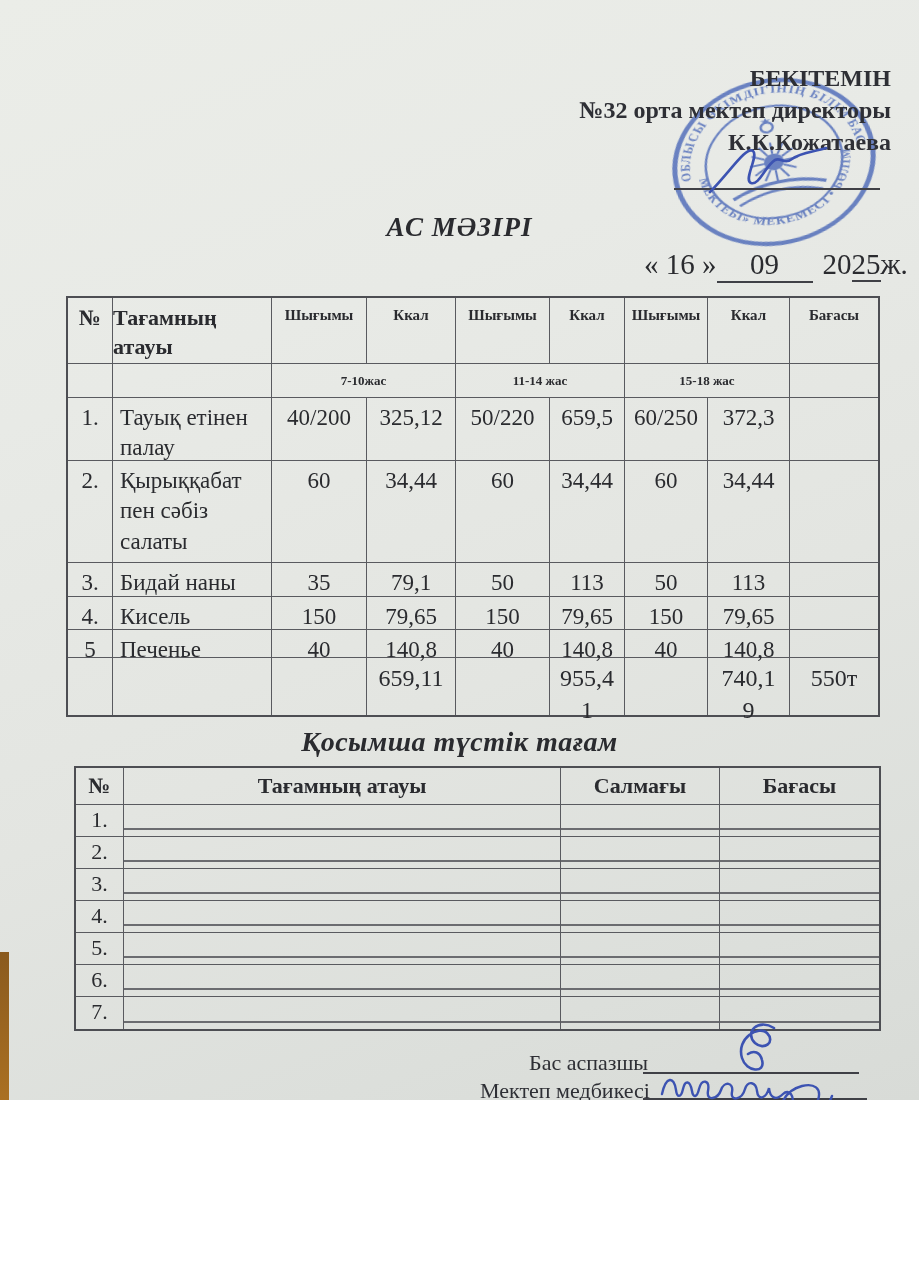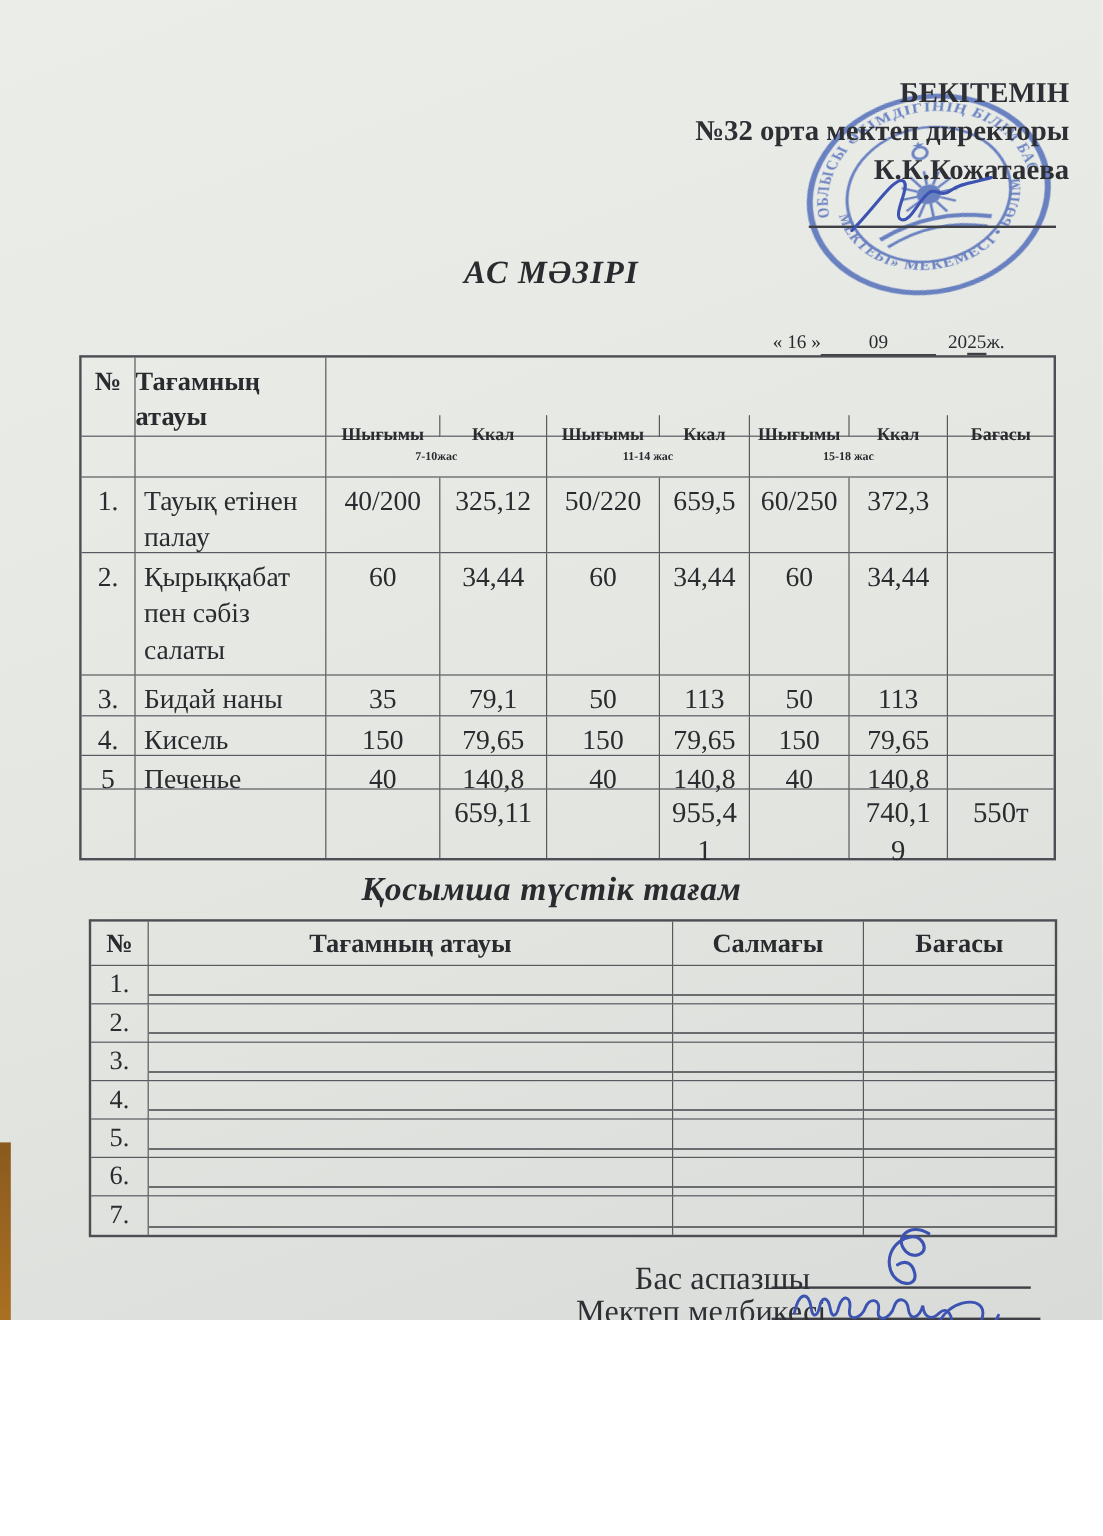--- a/index.html
+++ b/index.html
@@ -16,38 +16,38 @@
   #sig-line-director{left:674px;top:188px;width:206px;border-bottom:2px solid #3f4046;z-index:3;}
 
   
   #stamp{left:668px;top:76px;width:212px;height:172px;z-index:2;
          transform:rotate(-12deg);opacity:.85;mix-blend-mode:multiply;filter:blur(.4px);}
   #director-sig{left:702px;top:132px;width:150px;height:72px;z-index:4;}
 
   
   #doc-title{left:0;top:212px;width:919px;text-align:center;
              font-size:27px;font-weight:700;font-style:italic;letter-spacing:1px;}
-  #date-line{left:644px;top:248px;font-size:16px;white-space:nowrap;margin-top:29px;}
+  #date-line{left:644px;top:248px;font-size:29px;white-space:nowrap;}
   #date-line .u{display:inline-block;width:96px;text-align:center;
                 border-bottom:2px solid #3f4046;}
   #date-line .u2{border-bottom:2px solid #3f4046;}
 
   
   #t1{left:66px;top:296px;width:810px;display:grid;
       grid-template-columns:45px 159px 95px 89px 94px 75px 83px 82px 88px;
       grid-template-rows:66px 34px 63px 102px 34px 33px 28px 57px;
       border:2.5px solid #4d4e53;background:transparent;}
   #t1 .c{border-right:1.5px solid #595a5f;border-bottom:1.5px solid #595a5f;
          display:flex;justify-content:center;align-items:flex-start;
          padding-top:5px;font-size:23px;line-height:1.32;box-sizing:border-box;}
   #t1 .c.last{border-right:none;}
   #t1 .c.bot{border-bottom:none;}
   #t1 .hdr{font-weight:700;font-size:22px;}
-  #t1 .hsm{font-weight:700;font-size:15px;padding-top:8px;margin-top:48px;}
-  #t1 .age{font-weight:700;font-size:10px;align-items:center;padding-top:0;grid-column:span 2;}
+  #t1 .hsm{font-weight:700;font-size:15px;padding-top:8px;}
+  #t1 .age{font-weight:700;font-size:13px;align-items:center;padding-top:0;grid-column:span 2;}
   #t1 .name{justify-content:flex-start;padding-left:7px;text-align:left;}
   #t1 .wrapnum{display:inline-block;max-width:4.9ch;word-break:break-all;text-align:center;}
   #t1 .tot{font-size:24px;}
 
   
   #extra-heading{left:0;top:726px;width:919px;text-align:center;
                  font-size:28px;font-weight:700;font-style:italic;letter-spacing:.5px;}
   #t2{left:74px;top:766px;width:803px;display:grid;
       grid-template-columns:48px 437px 159px 159px;
       grid-template-rows:37px repeat(7,32px);
@@ -55,21 +55,21 @@
   #t2 .c{border-right:1.5px solid #595a5f;border-bottom:1.5px solid #595a5f;
          display:flex;justify-content:center;align-items:center;
          font-size:22px;box-sizing:border-box;}
   #t2 .c.last{border-right:none;}
   #t2 .c.bot{border-bottom:none;}
   #t2 .hdr{font-weight:700;}
   #t2 .rownum{font-size:22px;padding-bottom:2px;}
   #t2 .wline{background:linear-gradient(to top,transparent 6px,#6b6c70 6px,#6b6c70 7.6px,transparent 7.6px);}
 
   
-  .siglabel{font-size:27px;color:#2e2f35;z-index:3;}
+  .siglabel{font-size:22px;color:#2e2f35;z-index:3;}
   #cook-label{left:529px;top:1050px;}
   #nurse-label{left:480px;top:1078px;}
   #cook-line{left:643px;top:1040px;width:216px;border-bottom:2px solid #3f4046;height:32px;}
   #nurse-line{left:643px;top:1066px;width:224px;border-bottom:2px solid #3f4046;height:32px;}
   #cook-sig{left:712px;top:1018px;width:100px;height:64px;z-index:4;}
   #nurse-sig{left:656px;top:1064px;width:216px;height:62px;z-index:4;}
 
   
   #desk-edge{left:0;top:952px;width:9px;height:328px;
              background:linear-gradient(to bottom,#8a5a1e,#aa7022 45%,#7d4d15 100%);}

